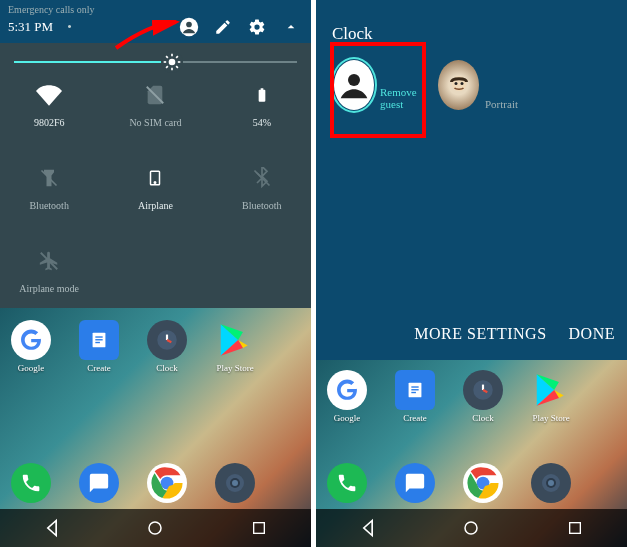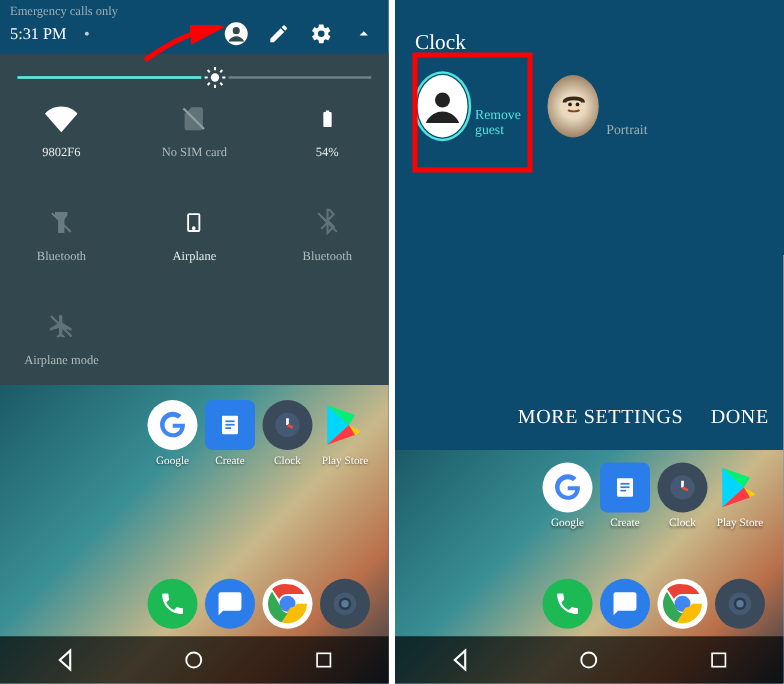--- a/index.html
+++ b/index.html
@@ -104,24 +104,25 @@
   }
   .tile.active .iconbox { color: #fff; }
   .tile.active { color: #e6eeef; }
   .wallpaper {
     position: relative;
     flex: 1;
     background: linear-gradient(135deg, #1b5a66 0%, #3a8f95 35%, #c9b98a 60%, #b96f4a 80%, #2a3a4a 100%);
   }
   .homerow {
     position: absolute;
-    left: 0; right: 4px;
-    display: flex;
-    justify-content: flex-end;
+    left: 0; right: 16px;
+    display: flex;
+    justify-content: flex-start;
     padding: 0 8px;
+    gap: 22px;
   }
   .homerow.top { top: 12px; }
   .homerow.bottom { bottom: 44px; }
   .app {
     width: 46px;
     display:flex;flex-direction:column;align-items:center;gap:3px;
   }
   .app .aicon {
     width: 40px; height: 40px; border-radius: 8px;
     display:flex;align-items:center;justify-content:center;

